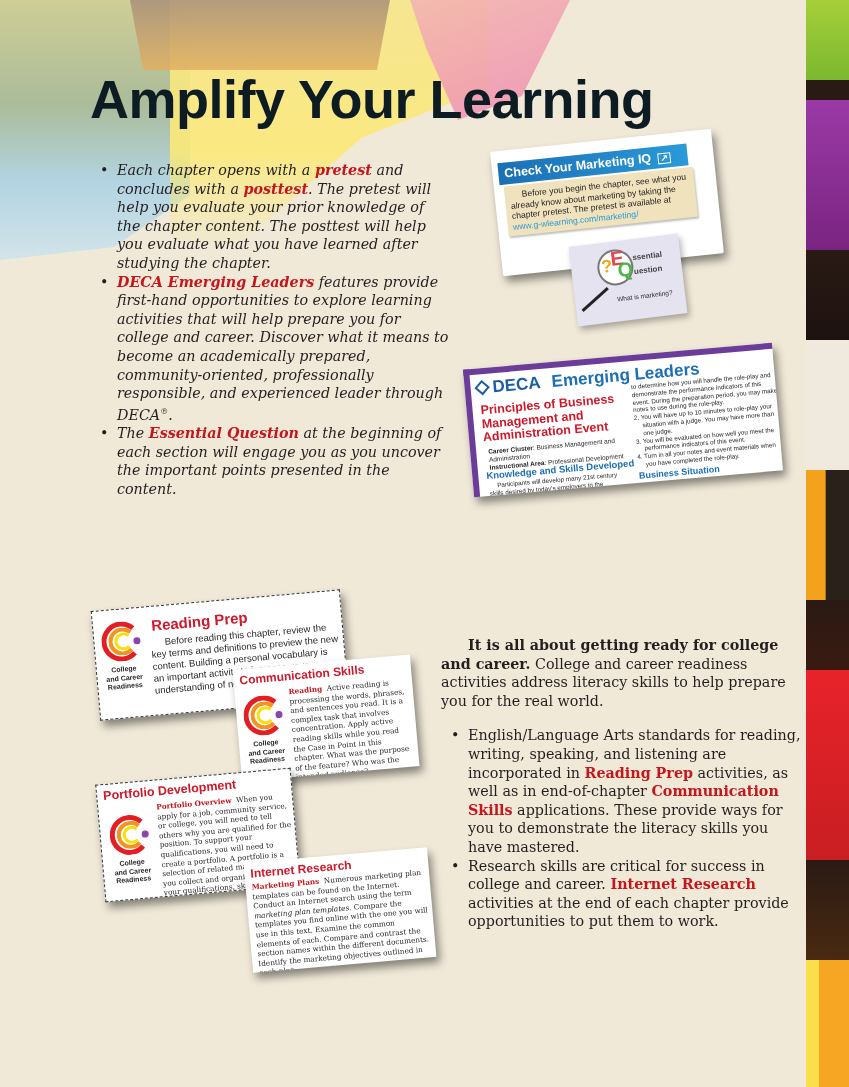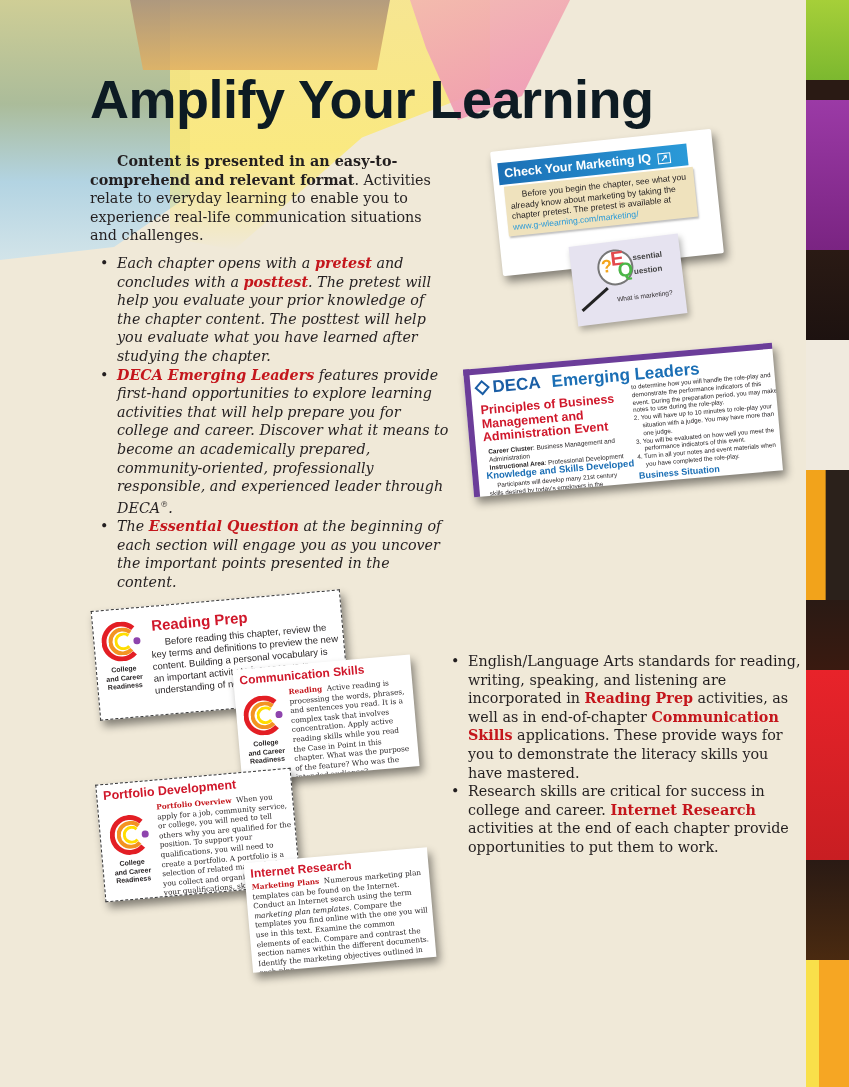--- a/index.html
+++ b/index.html
@@ -51,21 +51,20 @@
   <div style="top:470px;height:130px;background:linear-gradient(90deg,#f2a31b 45%,#2b211b 46%);"></div>
   <div style="top:600px;height:70px;background:linear-gradient(180deg,#2a1a14,#3a1a10);"></div>
   <div style="top:670px;height:190px;background:linear-gradient(180deg,#e8232a,#c81e22);"></div>
   <div style="top:860px;height:100px;background:linear-gradient(180deg,#2a1a14,#4a2a10);"></div>
   <div style="top:960px;height:127px;background:linear-gradient(90deg,#f9e04a 30%,#f6a623 31%);"></div>
 </div>
 
 <h1 class="abs title">Amplify Your Learning</h1>
 
 <div class="abs text" style="left:90px;top:152px;width:360px;">
-  <p class="para"><b>Content is presented in an easy-to-comprehend and relevant format</b><span>. Activities relate to everyday learning to enable you to experience real-life communication situations and challenges.</span></p>
   <ul class="bul" style="margin-top:9px;font-style:italic;">
     <li><span>Each chapter opens with a </span><span class="hl">pretest</span><span> and concludes with a </span><span class="hl">posttest</span><span>. The pretest will help you evaluate your prior knowledge of the chapter content. The posttest will help you evaluate what you have learned after studying the chapter.</span></li>
     <li><span class="hl">DECA Emerging Leaders</span><span> features provide first-hand opportunities to explore learning activities that will help prepare you for college and career. Discover what it means to become an academically prepared, community-oriented, professionally responsible, and experienced leader through DECA</span><sup style="font-size:8px;">®</sup><span>.</span></li>
     <li><span>The </span><span class="hl">Essential Question</span><span> at the beginning of each section will engage you as you uncover the important points presented in the content.</span></li>
   </ul>
 </div>
 
 <div class="abs card" style="left:496px;top:140px;width:222px;height:125px;transform:rotate(-6deg);border-radius:2px;">
   <div class="abs sans" style="left:6px;top:12px;width:190px;height:22px;background:linear-gradient(90deg,#1b6fb5,#2a9ad8);color:#fff;font-weight:bold;font-size:12.5px;padding:4px 6px;">
     <span>Check Your Marketing IQ</span>
@@ -155,17 +154,18 @@
   </div>
   <div class="abs" style="left:58px;top:22px;width:134px;font-size:7.3px;line-height:9.6px;"><b class="hl">Portfolio Overview</b>&nbsp;&nbsp;<span>When you apply for a job, community service, or college, you will need to tell others why you are qualified for the position. To support your qualifications, you will need to create a portfolio. A portfolio is a selection of related materials that you collect and organize to show your qualifications, skills...</span></div>
 </div>
 
 <div class="abs card" style="left:248px;top:855px;width:184px;height:110px;transform:rotate(-5deg);">
   <div class="abs red-h" style="left:6px;top:4px;font-size:12px;">Internet Research</div>
   <div class="abs" style="left:6px;top:20px;width:174px;font-size:7.3px;line-height:9.6px;"><b class="hl">Marketing Plans</b>&nbsp;&nbsp;<span>Numerous marketing plan templates can be found on the Internet. Conduct an Internet search using the term </span><i>marketing plan templates</i><span>. Compare the templates you find online with the one you will use in this text. Examine the common elements of each. Compare and contrast the section names within the different documents. Identify the marketing objectives outlined in each plan.</span></div>
 </div>
 
 <div class="abs text" style="left:441px;top:636px;width:362px;">
+  <p class="para"><b>It is all about getting ready for college and career.</b><span> College and career readiness activities address literacy skills to help prepare you for the real world.</span></p>
   <ul class="bul" style="margin-top:16px;">
     <li><span>English/Language Arts standards for reading, writing, speaking, and listening are incorporated in </span><span class="hl">Reading Prep</span><span> activities, as well as in end-of-chapter </span><span class="hl">Communication Skills</span><span> applications. These provide ways for you to demonstrate the literacy skills you have mastered.</span></li>
     <li><span>Research skills are critical for success in college and career. </span><span class="hl">Internet Research</span><span> activities at the end of each chapter provide opportunities to put them to work.</span></li>
   </ul>
 </div>
 
 </body></html>

